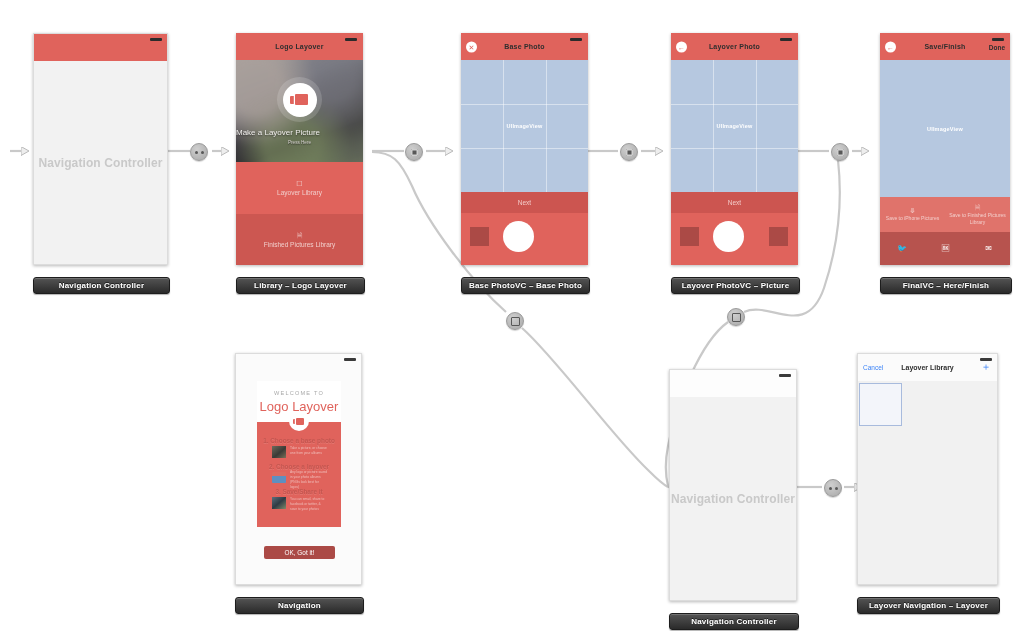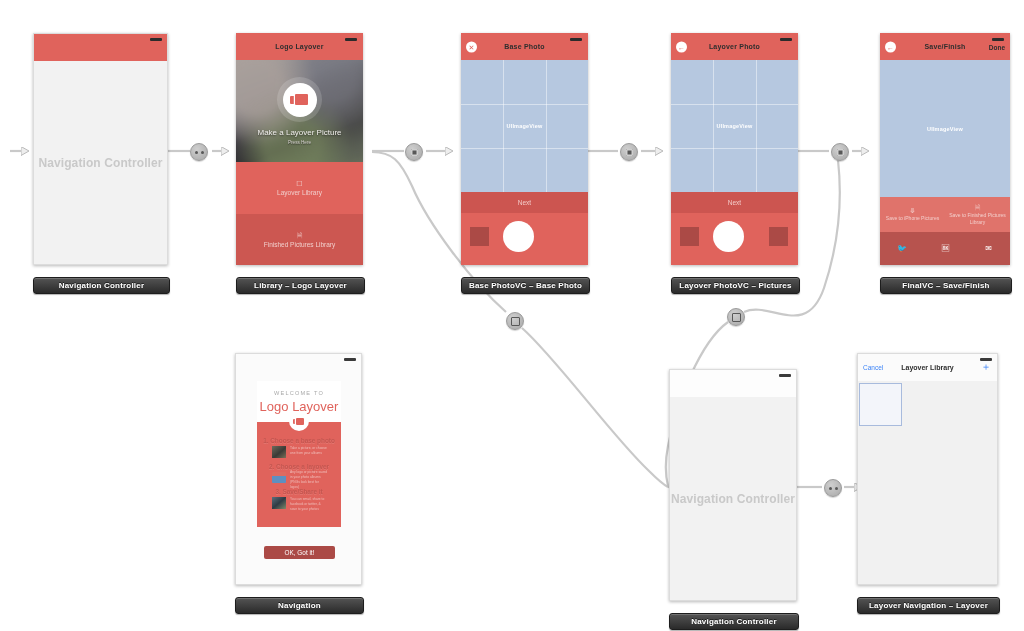--- a/index.html
+++ b/index.html
@@ -82,21 +82,21 @@
         filter:blur(3px);}
   .ringouter{position:absolute;border-radius:50%;
              background:rgba(255,255,255,.16);
              display:flex;align-items:center;justify-content:center;}
   .ringinner{border-radius:50%;background:#fff;
              display:flex;align-items:center;justify-content:center;}
   .logoglyph{position:relative;}
   .logoglyph .sq-back{position:absolute;background:#e0635c;border-radius:1px;}
   .logoglyph .sq-front{position:absolute;background:#e0635c;border-radius:1px;
                        box-shadow:0 0 0 1.2px #fff;}
-  .makelabel{position:absolute;left:0;right:0;text-align:center;color:#f0eeec;
+  .makelabel{position:absolute;left:0;right:0;color:#f0eeec;
              font-size:8px;text-shadow:0 1px 2px rgba(0,0,0,.55);}
   .presslabel{position:absolute;left:0;right:0;text-align:center;
               color:#d6d2cf;font-size:4.6px;text-shadow:0 1px 1px rgba(0,0,0,.5);}
   .bigbtn{position:absolute;left:0;right:0;display:flex;flex-direction:column;
           align-items:center;justify-content:center;}
   .bigbtn .bt-icon{font-size:7px;color:#f2d4d2;line-height:1;margin-bottom:2px;}
   .bigbtn .bt-label{font-size:6.5px;color:#f1cecb;}
 
   
   .savecell{position:absolute;display:flex;flex-direction:column;
@@ -322,21 +322,21 @@
         <div class="nextbar" style="top:159px;height:21px;">
           <span>Next</span>
         </div>
         <div class="camstrip" style="top:180px;">
           <span class="thumbsq" style="left:9px;top:14px;width:19px;height:19px;"></span>
           <span class="shutter" style="left:42px;top:8px;width:31px;height:31px;"></span>
           <span class="thumbsq" style="left:98px;top:14px;width:19px;height:19px;"></span>
         </div>
       </div>
     </div>
-    <div class="label" style="left:0;top:244px;width:127px;">Layover PhotoVC – Pictures</div>
+    <div class="label" style="left:0;top:244px;width:127px;">Layover PhotoVC – Picture</div>
   </div>
 
   <div class="scene" style="left:880px;top:33px;width:130px;height:265px;">
     <div class="device" style="width:130px;height:232px;">
       <div class="device-inner">
         <div class="navbar" style="height:27px;">
           <span class="statuspill"></span>
           <span class="lbtn">
             <span class="circbtn">←</span>
           </span>
@@ -360,21 +360,21 @@
           <span class="so-icon">🐦</span>
         </div>
         <div class="socialcell" style="left:44px;top:199px;width:43px;bottom:0;">
           <span class="so-icon">🆟</span>
         </div>
         <div class="socialcell" style="left:87px;top:199px;right:0;bottom:0;">
           <span class="so-icon">✉</span>
         </div>
       </div>
     </div>
-    <div class="label" style="left:0;top:244px;width:130px;">FinalVC – Save/Finish</div>
+    <div class="label" style="left:0;top:244px;width:130px;">FinalVC – Here/Finish</div>
   </div>
 
   <div class="scene" style="left:235px;top:353px;width:127px;height:258px;">
     <div class="device" style="width:127px;height:232px;">
       <div class="device-inner">
         <div class="wv-root">
           <span class="statuspill light"></span>
 
           <div class="wv-card" style="left:22px;top:28px;width:84px;height:146px;">
             <div class="wv-welcome" style="top:9px;">WELCOME TO</div>

